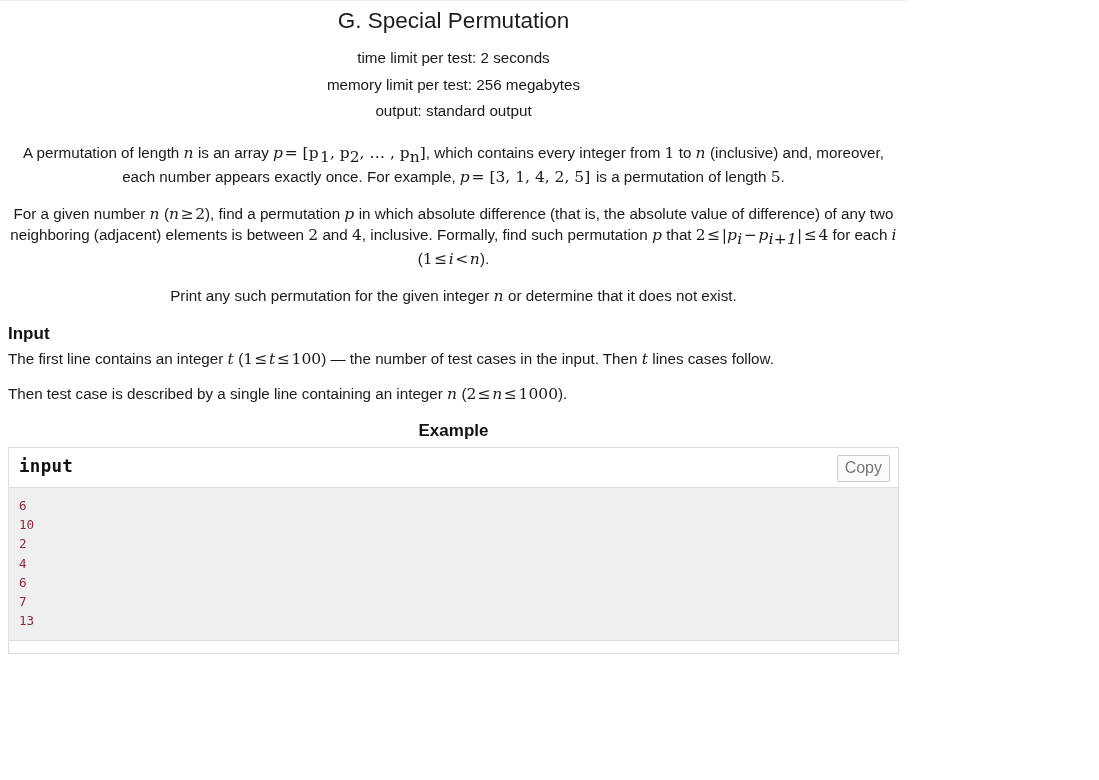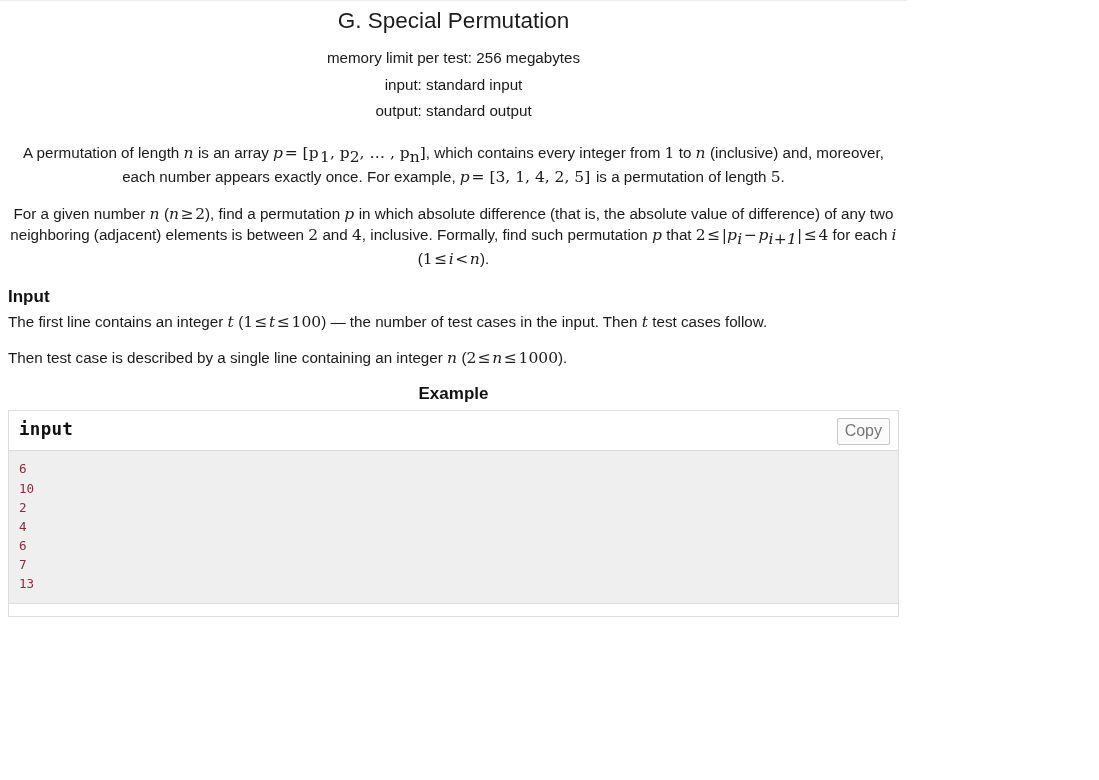--- a/index.html
+++ b/index.html
@@ -145,36 +145,37 @@
     height: 12px;
   }
 </style>
 </head>
 <body>
 
 <div class="page">
 
   <div class="problem-header">
     <div class="title">G. Special Permutation</div>
+    <div class="limits-line">time limit per test: 2 seconds</div>
     <div class="limits-line">memory limit per test: 256 megabytes</div>
-    <div class="limits-line">input: standard input</div>
     <div class="limits-line">output: standard output</div>
   </div>
 
   <div class="legend">
 
     <p><span>A permutation of length </span><span class="m">n</span><span> is an array </span><span class="m">p</span><span class="mop">= [p</span><sub class="mn">1</sub><span class="mn">, p</span><sub class="mn">2</sub><span class="mn">, … , p</span><sub class="mn">n</sub><span class="mn">]</span><span>, which contains every integer from </span><span class="mn">1</span><span> to </span><span class="m">n</span><span> (inclusive) and, moreover, each number appears exactly once. For example, </span><span class="m">p</span><span class="mop">= [3, 1, 4, 2, 5]</span><span> is a permutation of length </span><span class="mn">5</span><span>.</span></p>
 
     <p><span>For a given number </span><span class="m">n</span><span> (</span><span class="m">n</span><span class="mop">≥</span><span class="mn">2</span><span>), find a permutation </span><span class="m">p</span><span> in which absolute difference (that is, the absolute value of difference) of any two neighboring (adjacent) elements is between </span><span class="mn">2</span><span> and </span><span class="mn">4</span><span>, inclusive. Formally, find such permutation </span><span class="m">p</span><span> that </span><span class="mn">2</span><span class="mop">≤</span><span class="m">|p</span><sub class="m">i</sub><span class="mop">−</span><span class="m">p</span><sub class="m">i+1</sub><span class="m">|</span><span class="mop">≤</span><span class="mn">4</span><span> for each </span><span class="m">i</span><span> (</span><span class="mn">1</span><span class="mop">≤</span><span class="m">i</span><span class="mop">&lt;</span><span class="m">n</span><span>).</span></p>
 
+    <p><span>Print any such permutation for the given integer </span><span class="m">n</span><span> or determine that it does not exist.</span></p>
   </div>
 
   <div class="section-block">
     <div class="section-title">Input</div>
-    <p><span>The first line contains an integer </span><span class="m">t</span><span> (</span><span class="mn">1</span><span class="mop">≤</span><span class="m">t</span><span class="mop">≤</span><span class="mn">100</span><span>) — the number of test cases in the input. Then </span><span class="m">t</span><span> test cases follow.</span></p>
+    <p><span>The first line contains an integer </span><span class="m">t</span><span> (</span><span class="mn">1</span><span class="mop">≤</span><span class="m">t</span><span class="mop">≤</span><span class="mn">100</span><span>) — the number of test cases in the input. Then </span><span class="m">t</span><span> lines cases follow.</span></p>
     <p><span>Then test case is described by a single line containing an integer </span><span class="m">n</span><span> (</span><span class="mn">2</span><span class="mop">≤</span><span class="m">n</span><span class="mop">≤</span><span class="mn">1000</span><span>).</span></p>
   </div>
 
   <div class="section-block">
   </div>
 
   <div>
     <div class="example-title">Example</div>
 
     <div class="sample-test">

